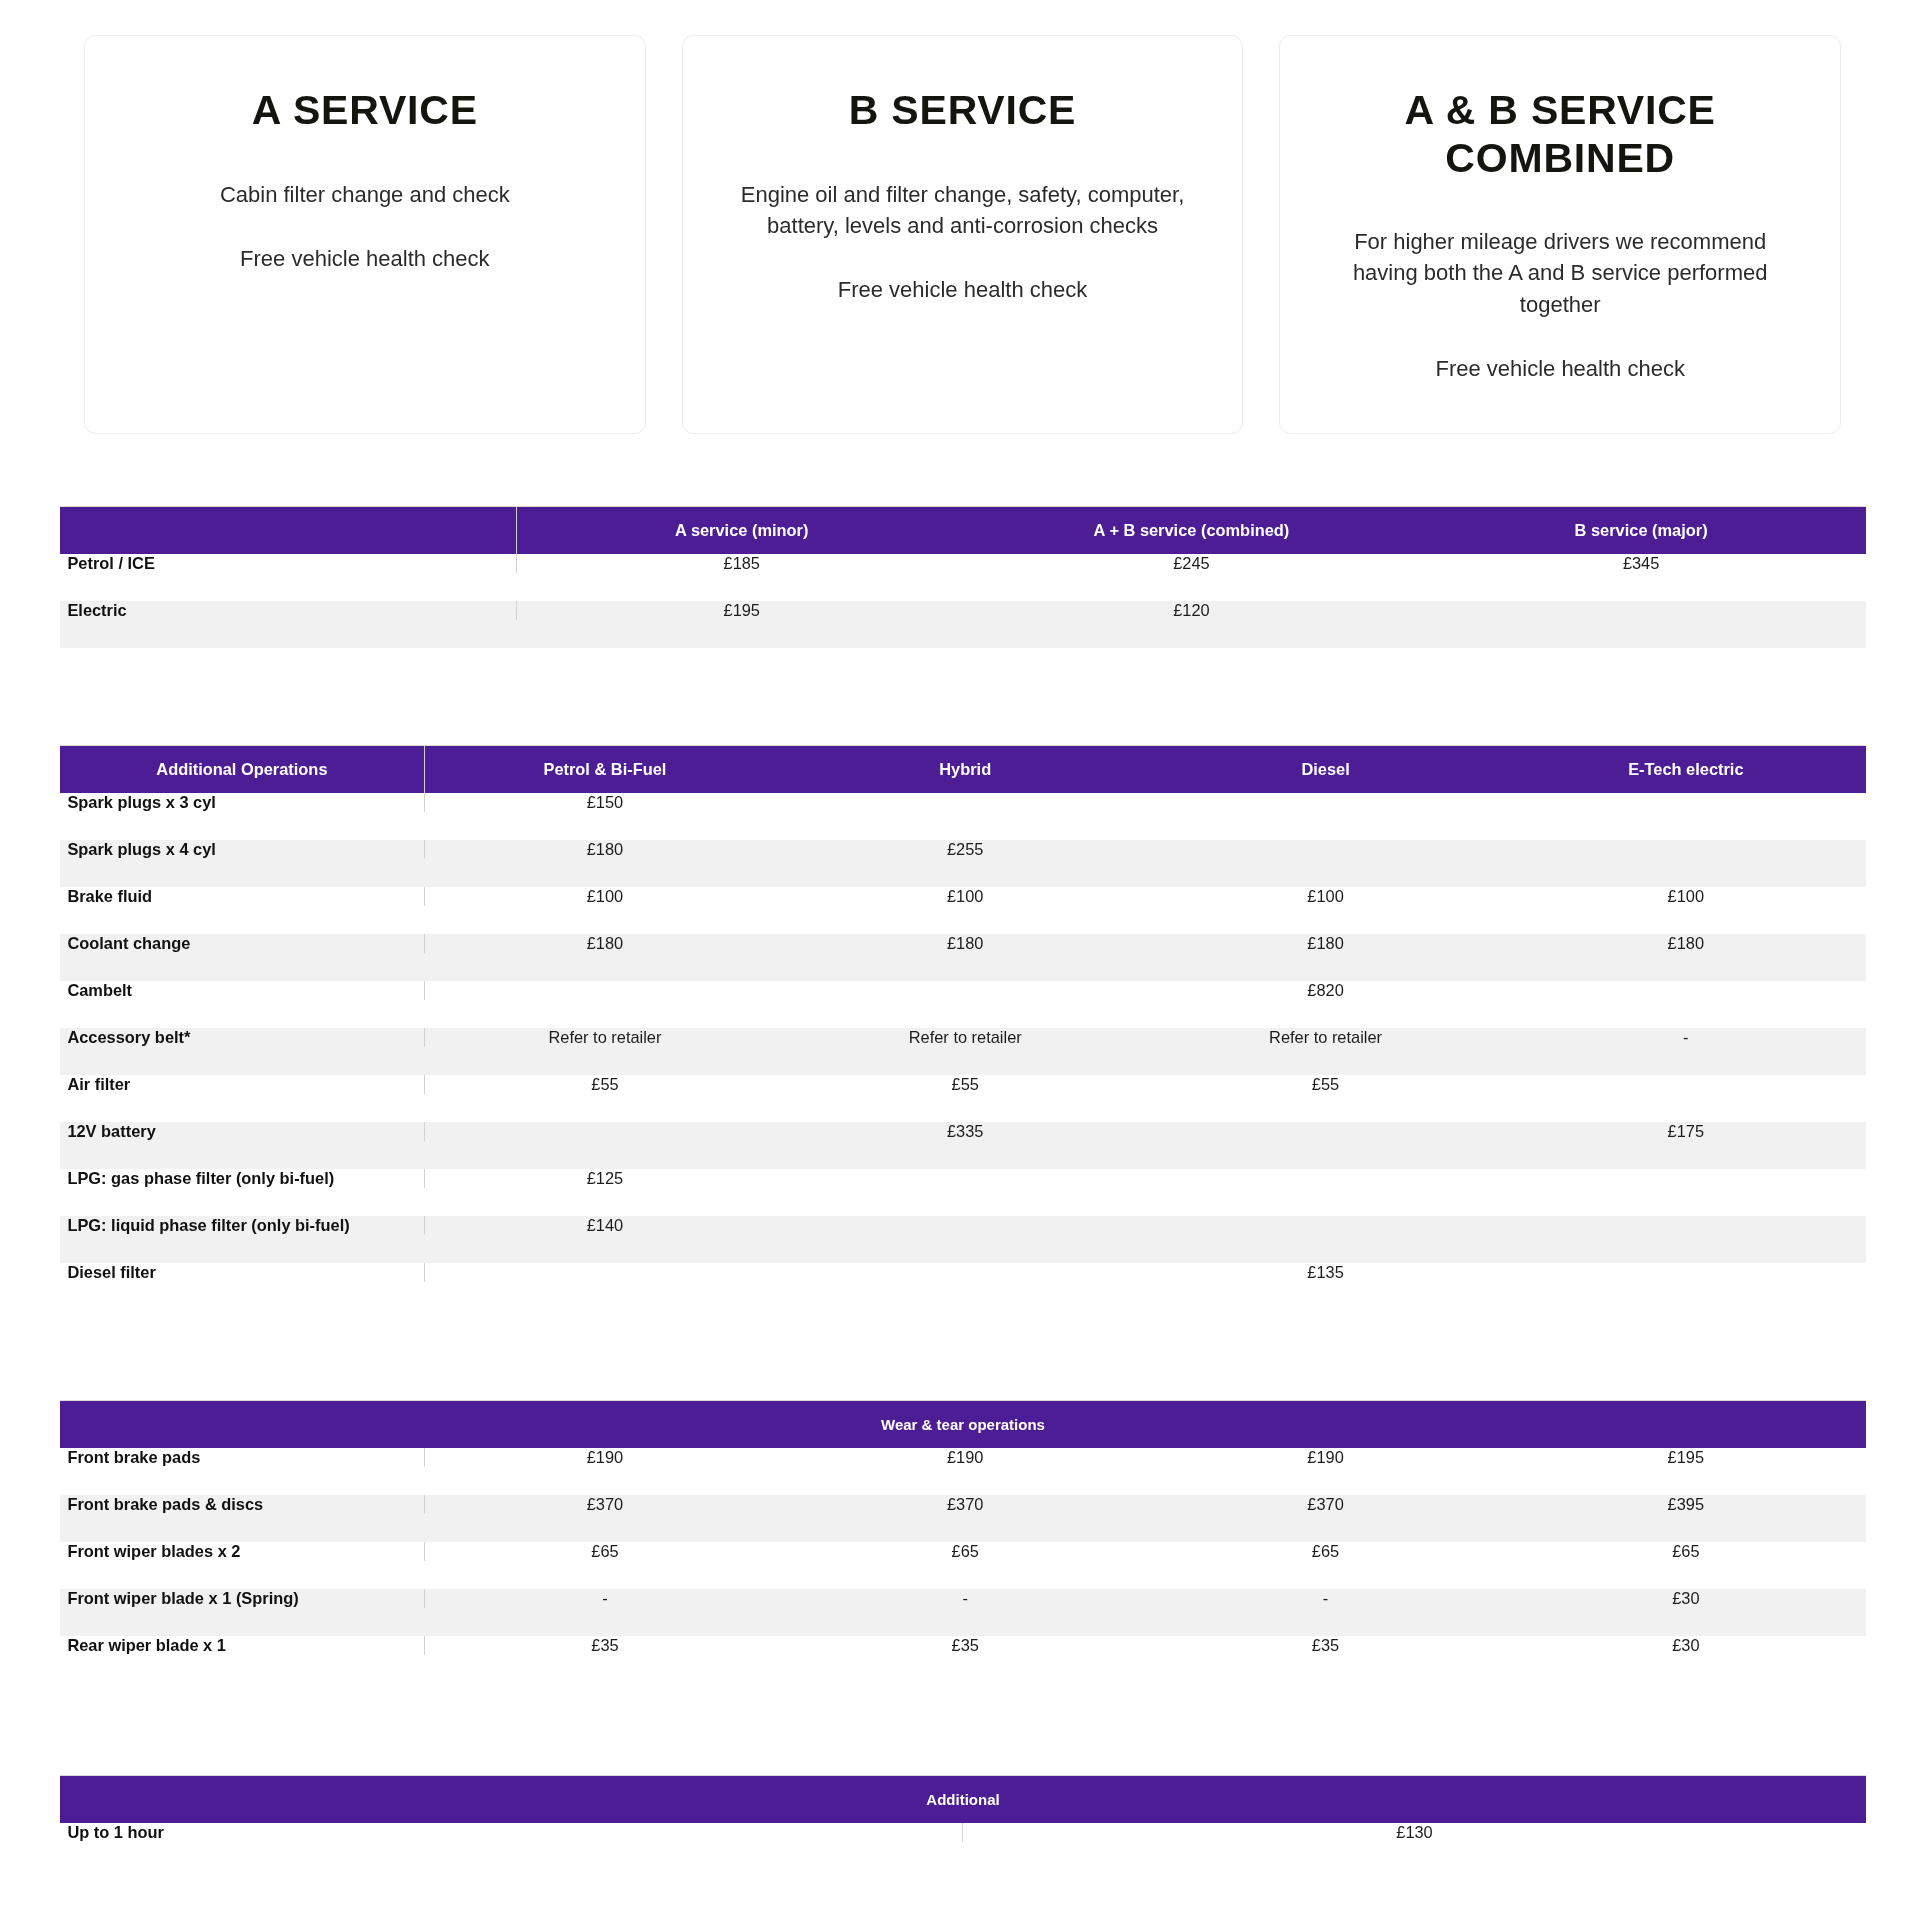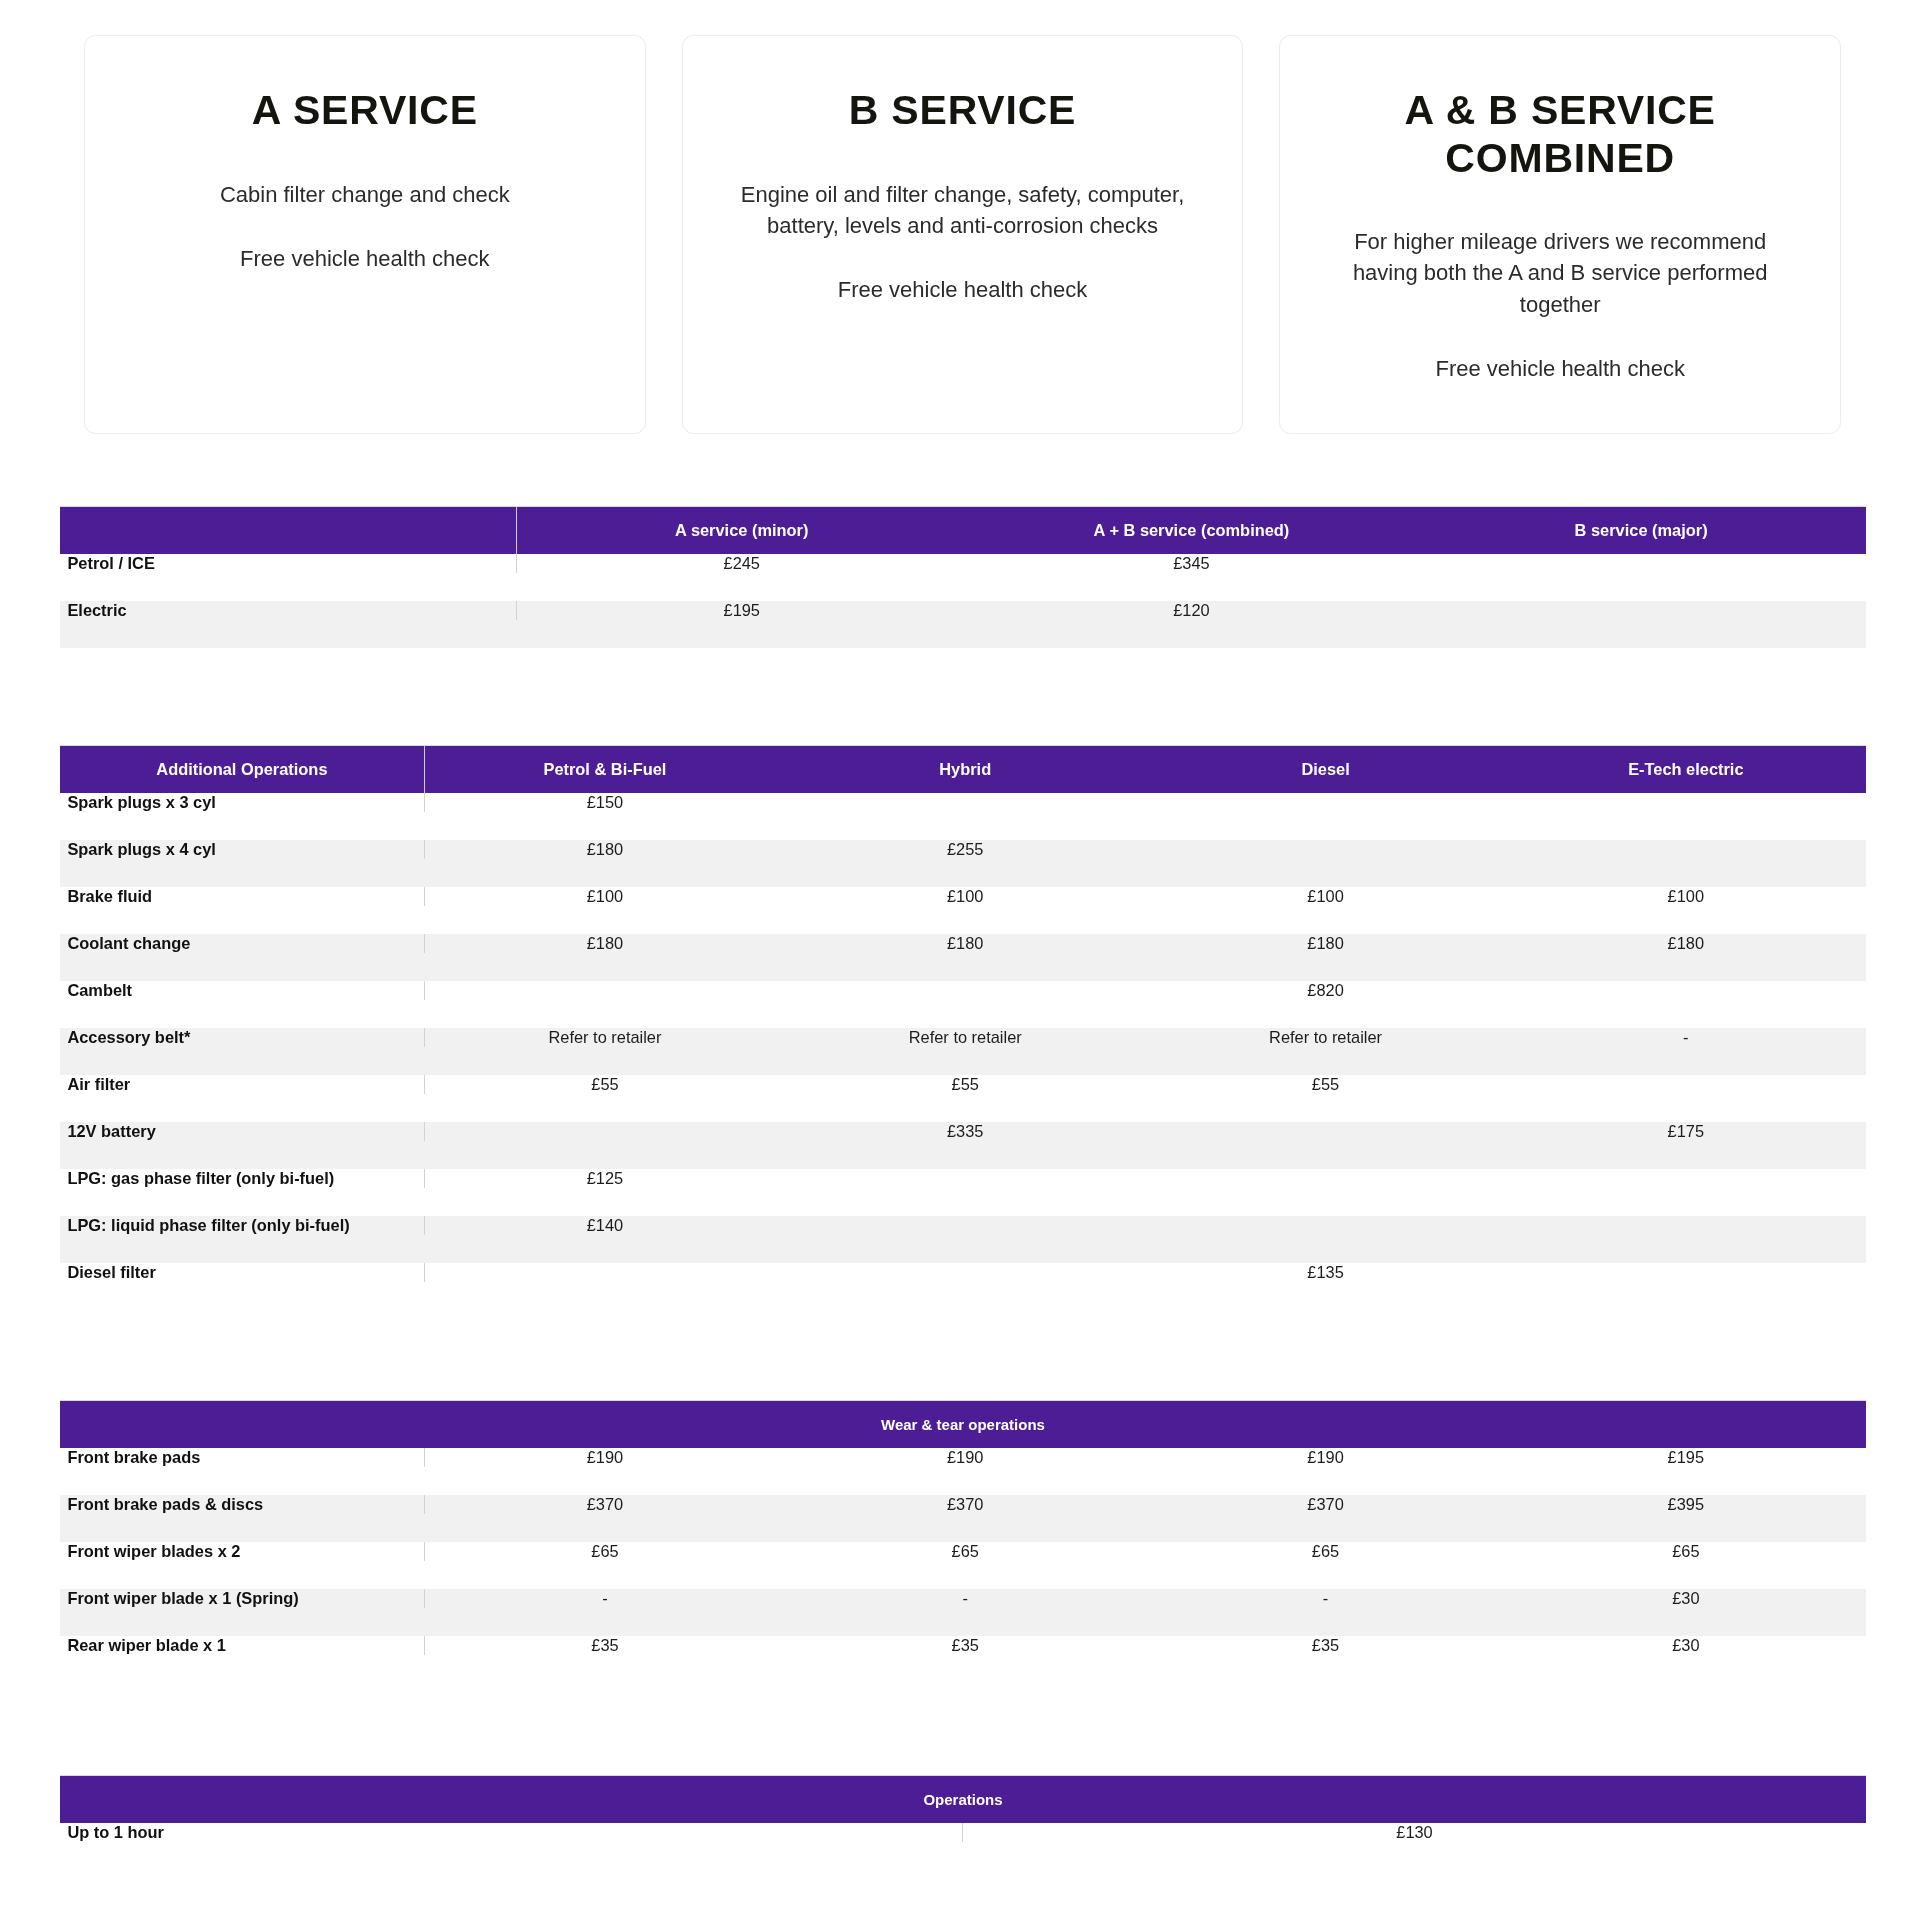--- a/index.html
+++ b/index.html
@@ -107,20 +107,21 @@
 <div class="tbl t1 tbl-m1">
   <div class="thead">
     <div class="th c0 vlineH"></div>
     <div class="th c">A service (minor)</div>
     <div class="th c">A + B service (combined)</div>
     <div class="th c">B service (major)</div>
   </div>
   <div class="tbody">
     <div class="row">
       <div class="cell cell-label c0 vline">Petrol / ICE</div>
+      <div class="cell c">£185</div>
       <div class="cell c">£245</div>
       <div class="cell c">£345</div>
     </div>
     <div class="row">
       <div class="cell cell-label c0 vline">Electric</div>
       <div class="cell c">£195</div>
       <div class="cell c">£120</div>
       <div class="cell c"></div>
     </div>
   </div>
@@ -253,21 +254,21 @@
       <div class="cell c">£35</div>
       <div class="cell c">£35</div>
       <div class="cell c">£35</div>
       <div class="cell c">£30</div>
     </div>
   </div>
 </div>
 
 <div class="tbl t4 tbl-m4">
   <div class="thead">
-    <div class="th-merged">Operations</div>
+    <div class="th-merged">Additional</div>
   </div>
   <div class="tbody">
     <div class="row">
       <div class="cell cell-label c0 vline">Up to 1 hour</div>
       <div class="cell c">£130</div>
     </div>
   </div>
 </div>
 
 

